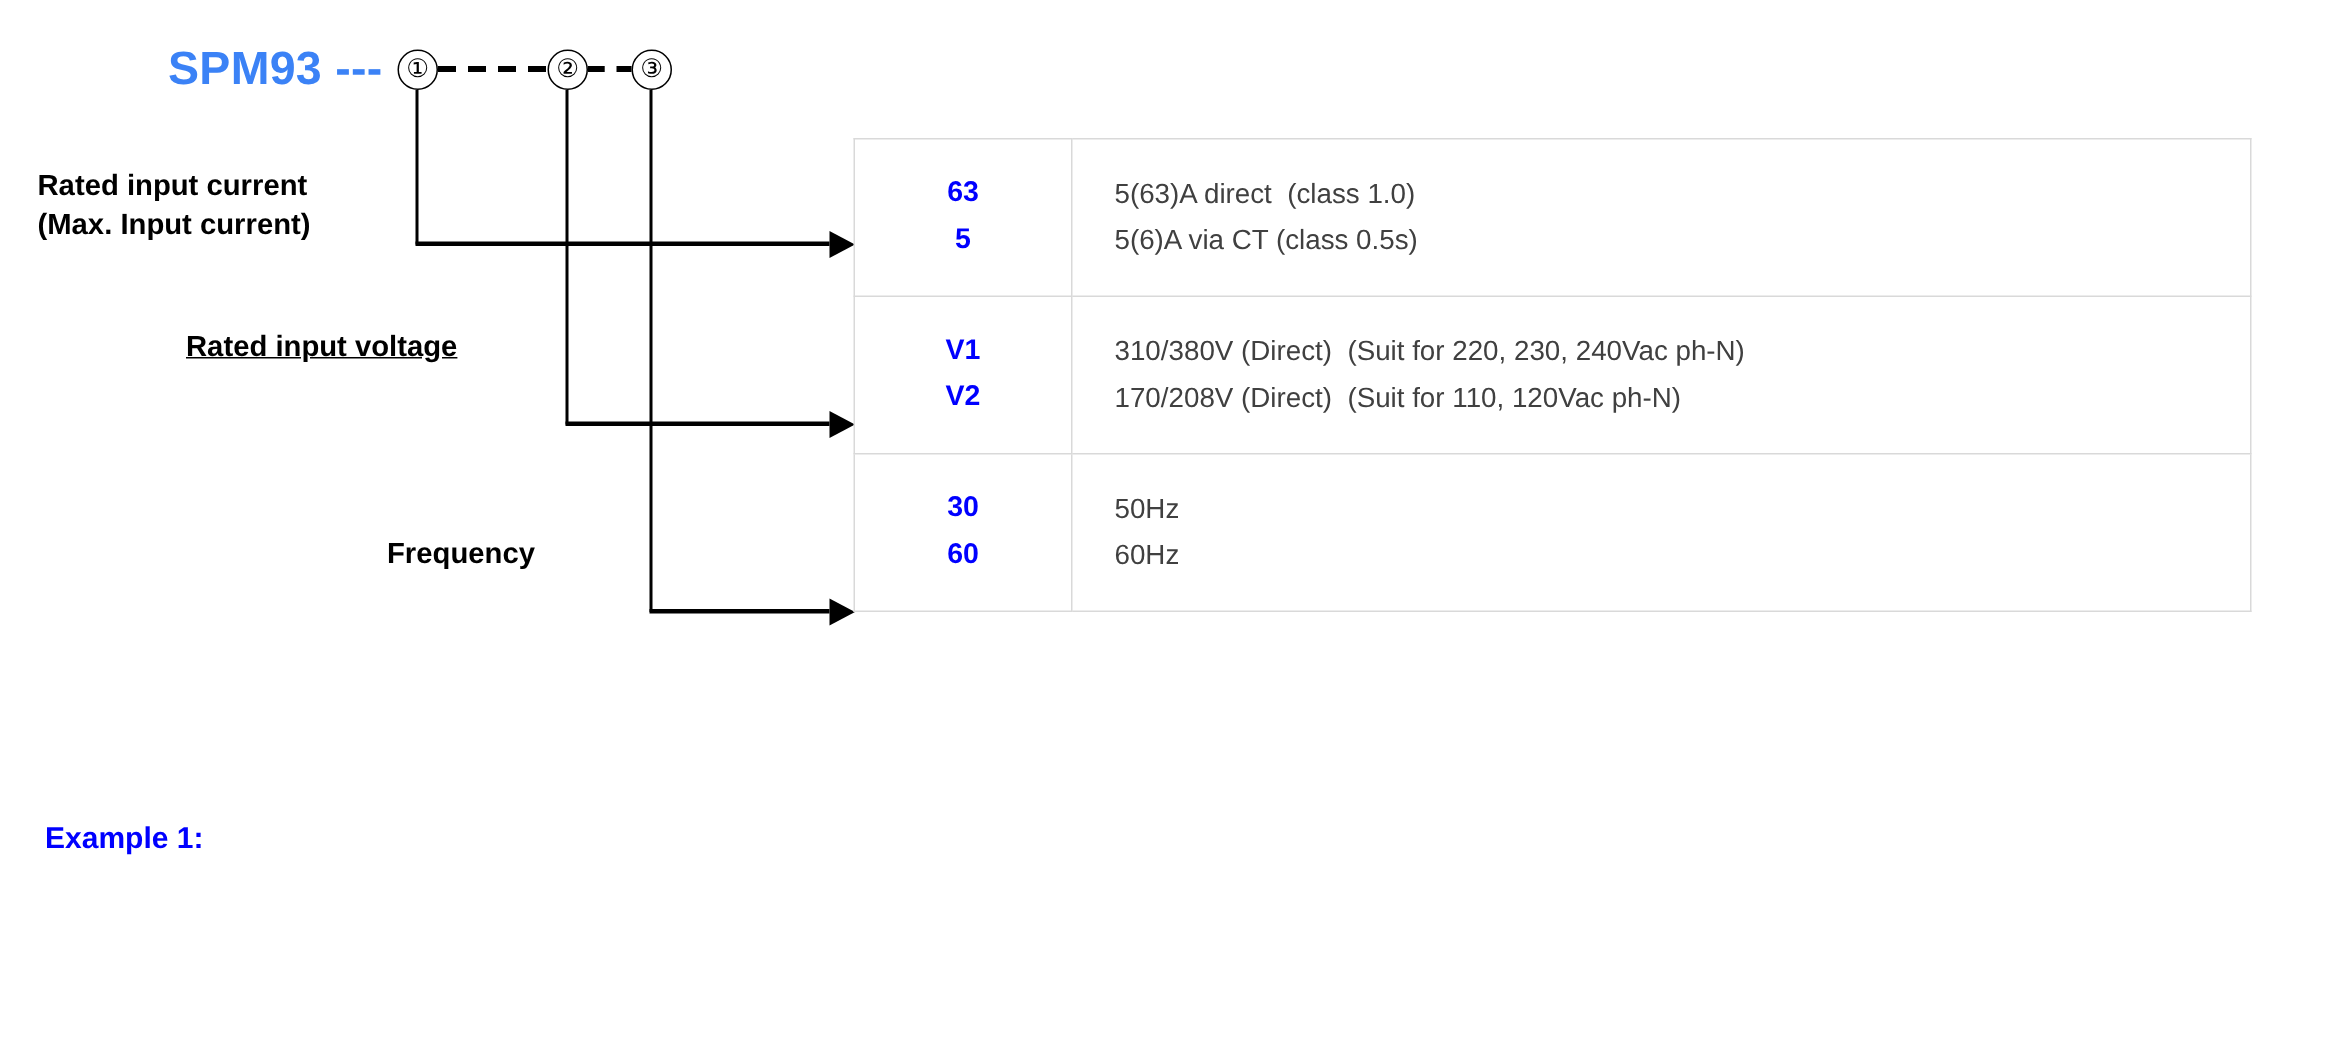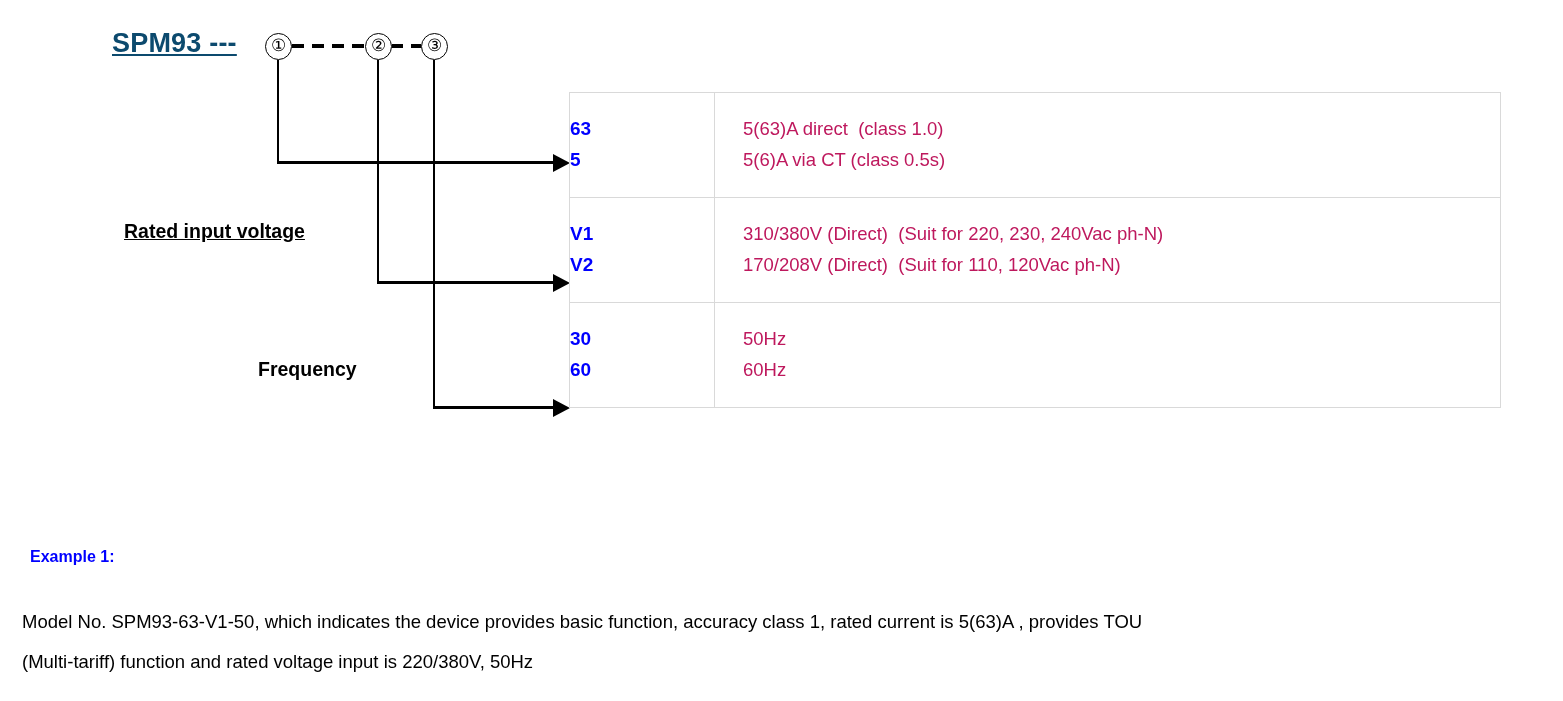--- a/index.html
+++ b/index.html
@@ -18,26 +18,25 @@
     height: 701px;
     background: #ffffff;
     overflow: hidden;
   }
 
   
   .model-header {
     position: absolute;
     left: 112px;
     top: 28px;
-    font-size: 27px;
-    font-weight: bold;
-    color: #0c4a6e;
+    font-size: 31px;
+    font-weight: bold;
+    color: #3b82f6;
     letter-spacing: 0.2px;
     white-space: nowrap;
-    text-decoration: underline;
   }
 
   .circle-num {
     position: absolute;
     width: 27px;
     height: 27px;
     border: 1.6px solid #000000;
     border-radius: 50%;
     box-sizing: border-box;
     font-size: 17px;
@@ -101,48 +100,48 @@
     border-collapse: collapse;
     table-layout: fixed;
   }
   .opt-table td {
     border: 1px solid #d9d9d9;
     vertical-align: middle;
     padding: 0;
   }
   .col-code {
     width: 144px;
-    text-align: left;
+    text-align: center;
   }
   .col-desc {
     padding-left: 28px !important;
   }
   .row-block {
     padding: 20px 0 22px 0;
   }
   .code-line {
     font-size: 19px;
     font-weight: bold;
     color: #0000ff;
     line-height: 31px;
     white-space: pre;
   }
   .desc-line {
     font-size: 18.5px;
-    color: #be185d;
+    color: #404040;
     line-height: 31px;
     white-space: pre;
   }
 
   
   .example-title {
     position: absolute;
     left: 30px;
     top: 548px;
-    font-size: 16px;
+    font-size: 20px;
     font-weight: bold;
     color: #0000ff;
     white-space: nowrap;
   }
   .example-body {
     position: absolute;
     left: 22px;
     top: 602px;
     width: 1520px;
     font-size: 18.5px;
@@ -170,20 +169,22 @@
   <div class="arrow-head" style="left:553px; top:154px;"></div>
 
   <div class="vline" style="left:377px; top:60px; height:223px;"></div>
   <div class="hline" style="left:377px; top:281px; width:176px;"></div>
   <div class="arrow-head" style="left:553px; top:274px;"></div>
 
   <div class="vline" style="left:433px; top:60px; height:348px;"></div>
   <div class="hline" style="left:433px; top:406px; width:120px;"></div>
   <div class="arrow-head" style="left:553px; top:399px;"></div>
 
+  <div class="side-label" style="left:25px; top:111px;">Rated input current
+(Max. Input current)</div>
   <div class="side-label" style="left:124px; top:218px;text-decoration:underline;">Rated input voltage</div>
   <div class="side-label" style="left:258px; top:356px;">Frequency</div>
 
   <table class="opt-table">
     <tbody>
       <tr>
         <td class="col-code">
           <div class="row-block">
             <div class="code-line">63</div>
             <div class="code-line">5</div>
@@ -221,16 +222,14 @@
           <div class="row-block">
             <div class="desc-line">50Hz</div>
             <div class="desc-line">60Hz</div>
           </div>
         </td>
       </tr>
     </tbody>
   </table>
 
   <div class="example-title">Example 1:</div>
-  <div class="example-body">Model No. SPM93-63-V1-50, which indicates the device provides basic function, accuracy class 1, rated current is 5(63)A , provides TOU
-(Multi-tariff) function and rated voltage input is 220/380V, 50Hz</div>
 
 </div>
 
 </body></html>

